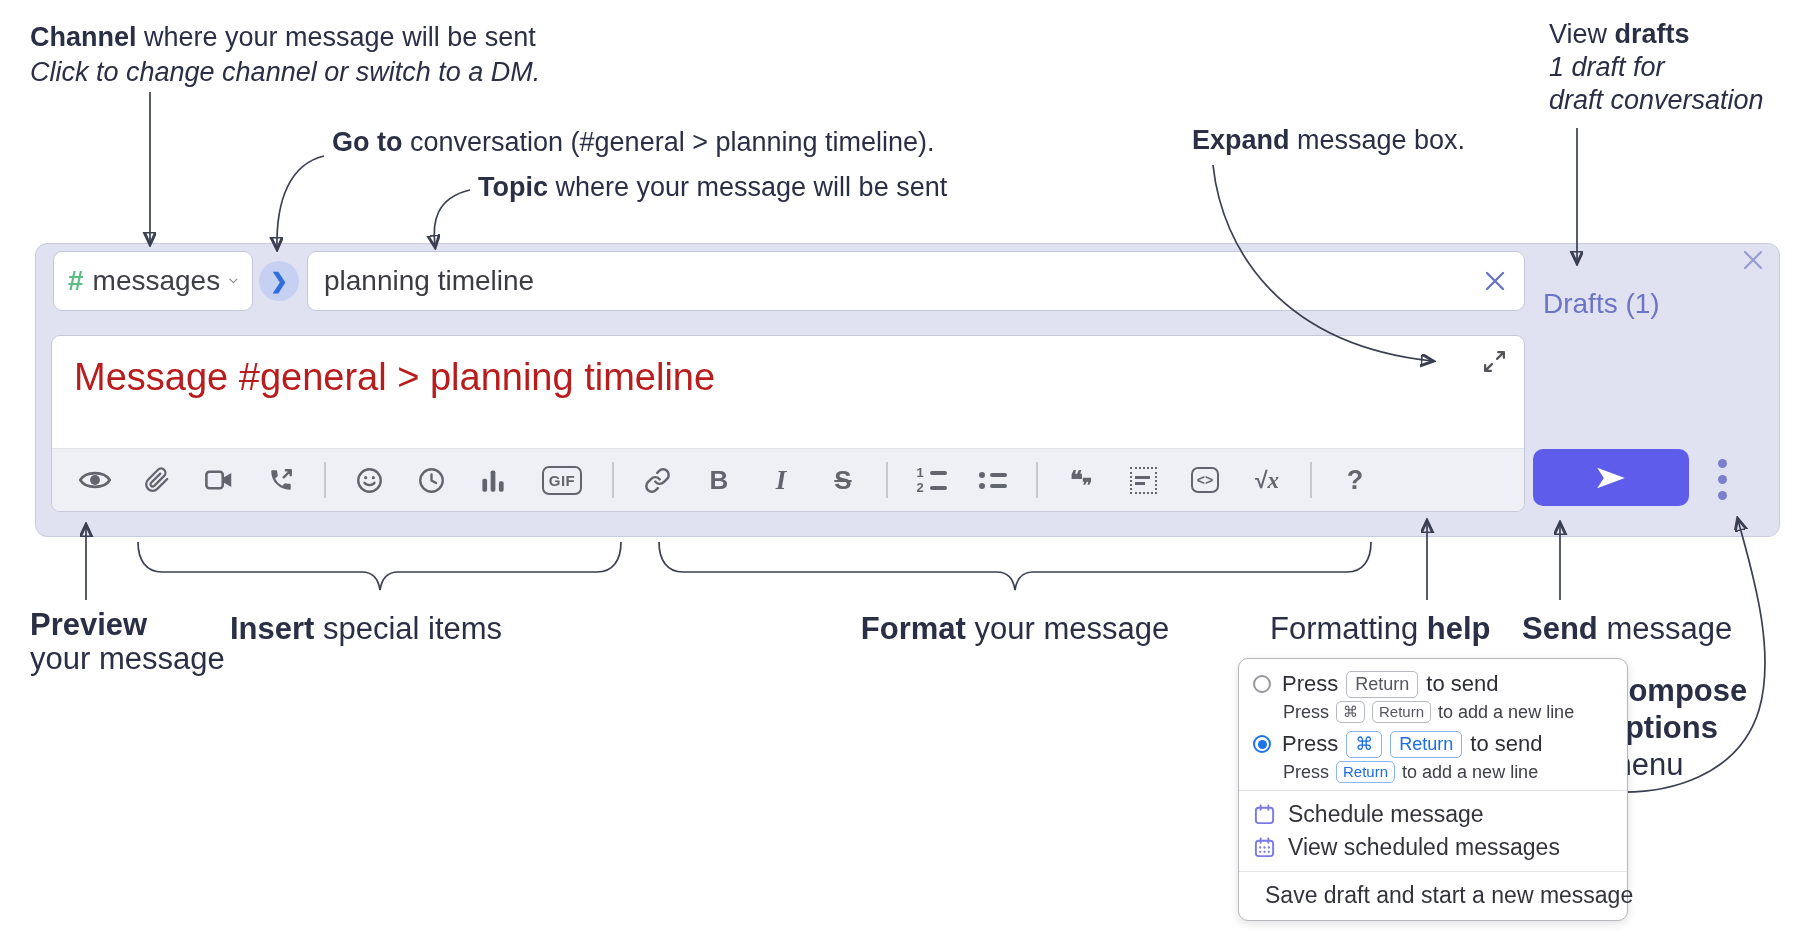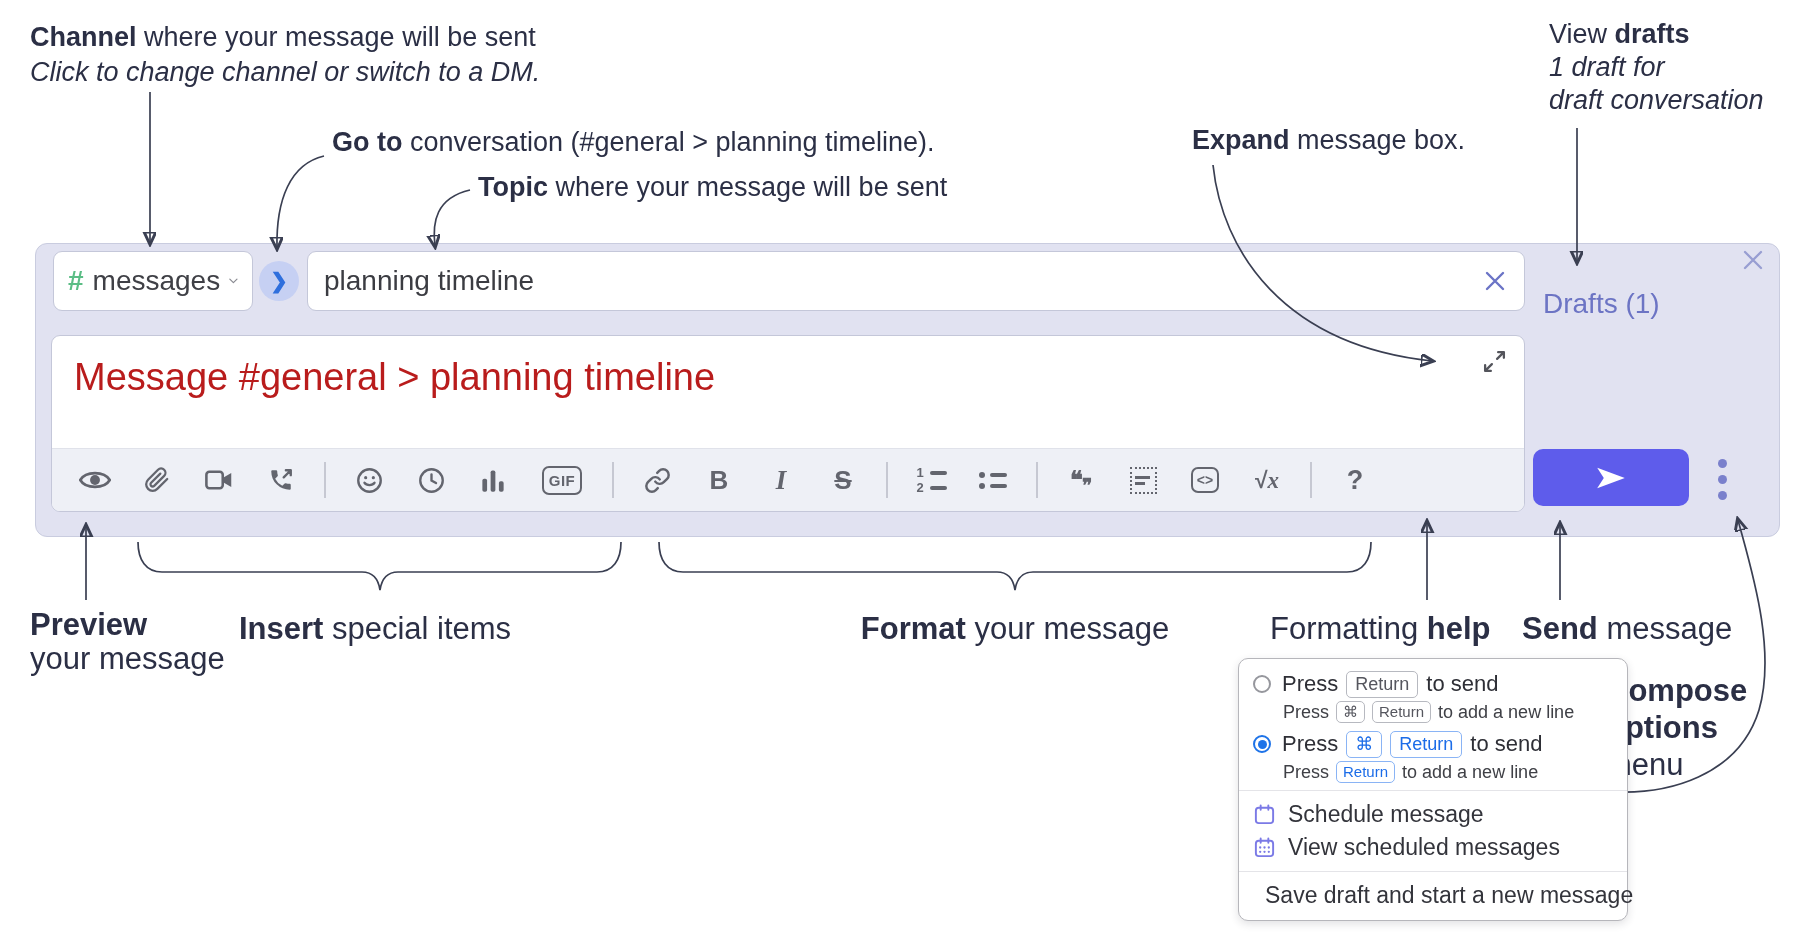--- a/index.html
+++ b/index.html
@@ -290,21 +290,21 @@
         <i></i>
         <i></i>
         <i></i>
       </div>
   </div>
 
   <div class="blabel" style="left:30px;top:608px">
     <div><b>Preview</b></div>
     <div>your message</div>
   </div>
-  <div class="blabel center" style="left:375px;top:612px">
+  <div class="blabel center" style="left:366px;top:612px">
     <b>Insert</b><span> special items</span>
   </div>
   <div class="blabel center" style="left:1015px;top:612px">
     <b>Format</b><span> your message</span>
   </div>
   <div class="blabel" style="left:1270px;top:612px">
     <span>Formatting </span><b>help</b>
   </div>
   <div class="blabel" style="left:1522px;top:612px">
     <b>Send</b><span> message</span>

